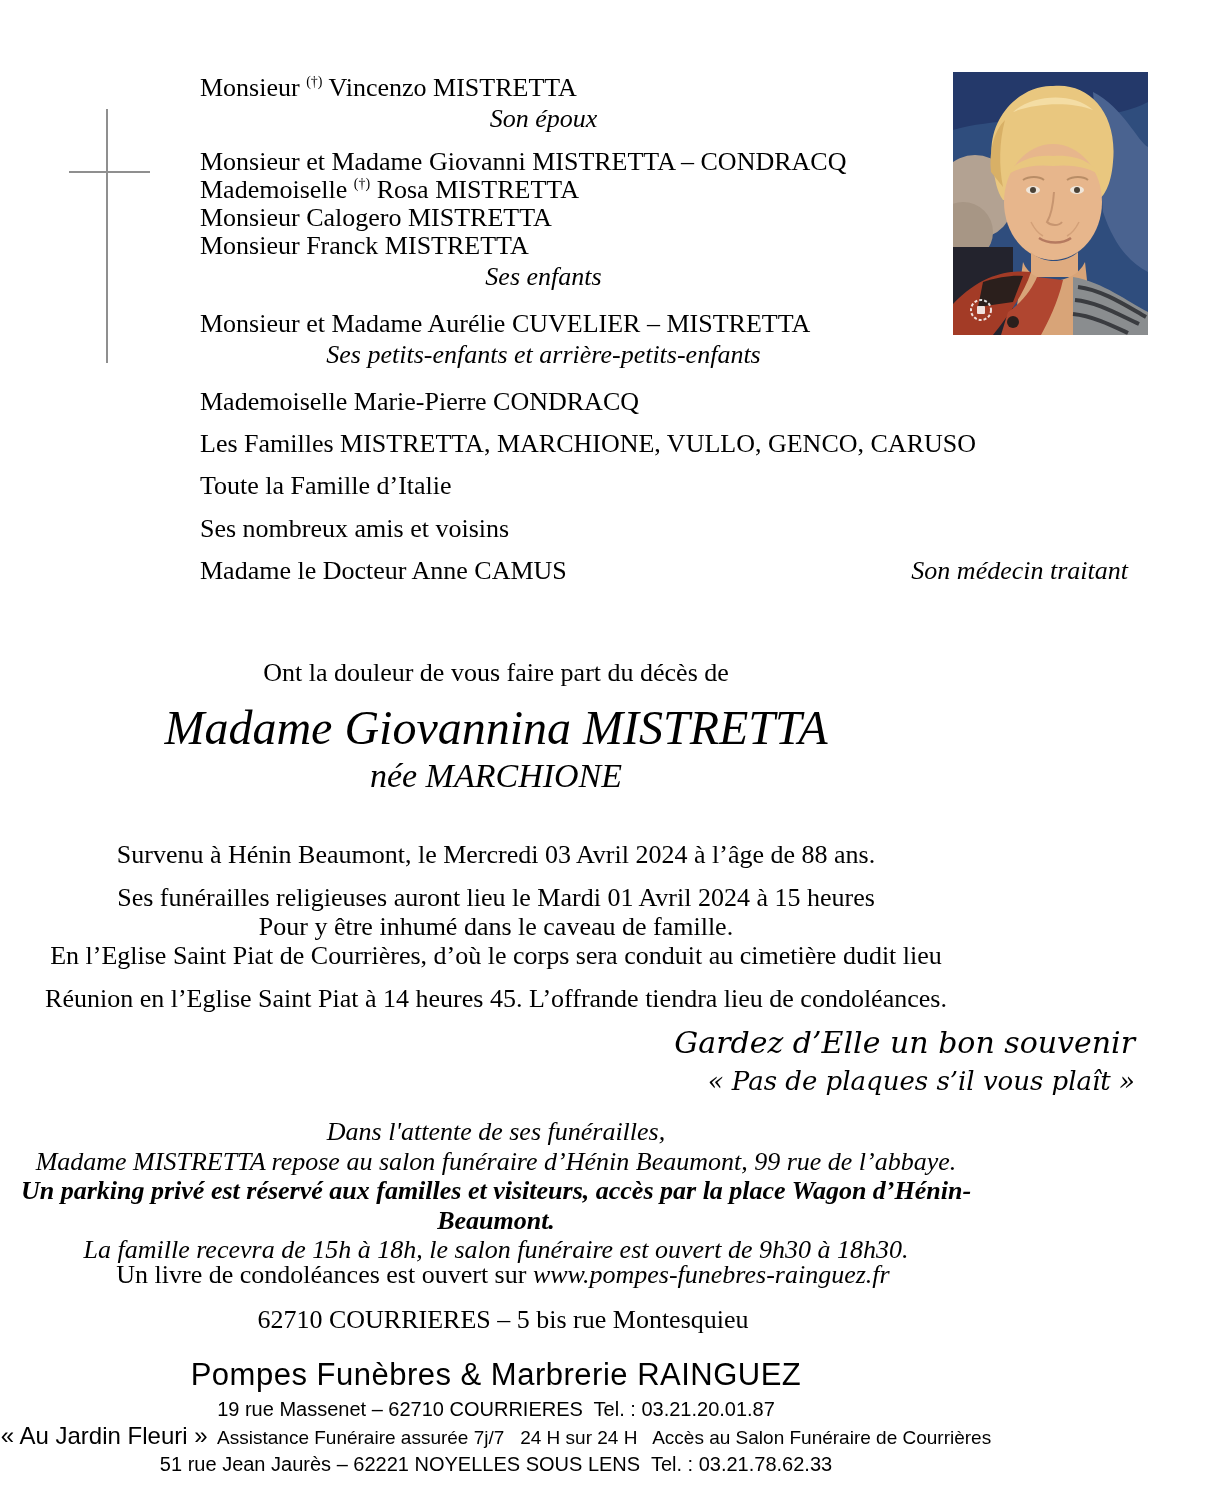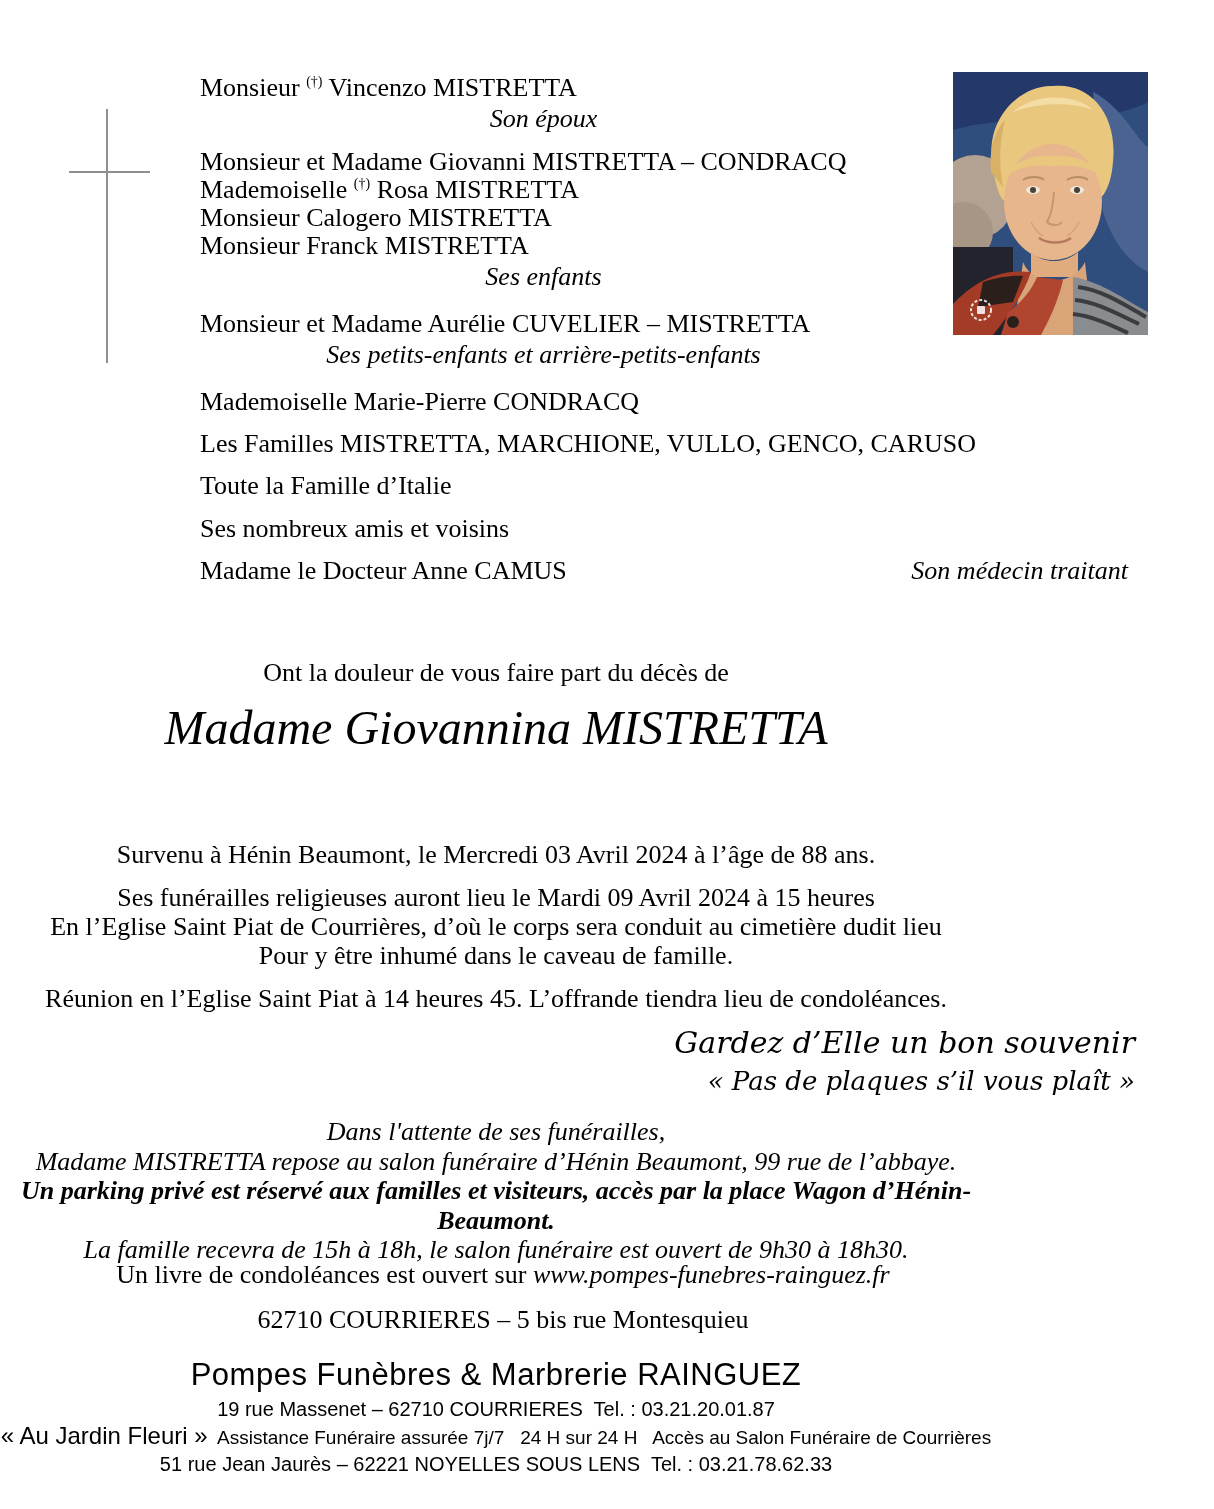--- a/index.html
+++ b/index.html
@@ -137,28 +137,29 @@
 
   <div class="doctor-row">
     <span>Madame le Docteur Anne CAMUS</span>
     <span class="right">Son médecin traitant</span>
   </div>
 </div>
 
 <div class="abs center-col announce">
   <div class="announce-intro">Ont la douleur de vous faire part du décès de</div>
   <div class="deceased-name">Madame Giovannina MISTRETTA</div>
+  <div class="maiden-name">née MARCHIONE</div>
 </div>
 
 <div class="abs center-col details">
   <div class="l">Survenu à Hénin Beaumont, le Mercredi 03 Avril 2024 à l’âge de 88 ans.</div>
   <div class="funeral-block">
-    <div class="l">Ses funérailles religieuses auront lieu le Mardi 09 Avril 2024 à 15 heures</div>
+    <div class="l">Ses funérailles religieuses auront lieu le Mardi 01 Avril 2024 à 15 heures</div>
+    <div class="l">Pour y être inhumé dans le caveau de famille.</div>
     <div class="l">En l’Eglise Saint Piat de Courrières, d’où le corps sera conduit au cimetière dudit lieu</div>
-    <div class="l">Pour y être inhumé dans le caveau de famille.</div>
   </div>
   <div class="meeting-line">Réunion en l’Eglise Saint Piat à 14 heures 45. L’offrande tiendra lieu de condoléances.</div>
 </div>
 
 <div class="abs remembrance">
   <div class="remember-1">Gardez d’Elle un bon souvenir</div>
   <div class="remember-2">« Pas de plaques s’il vous plaît »</div>
 </div>
 
 <div class="abs center-col wake">

